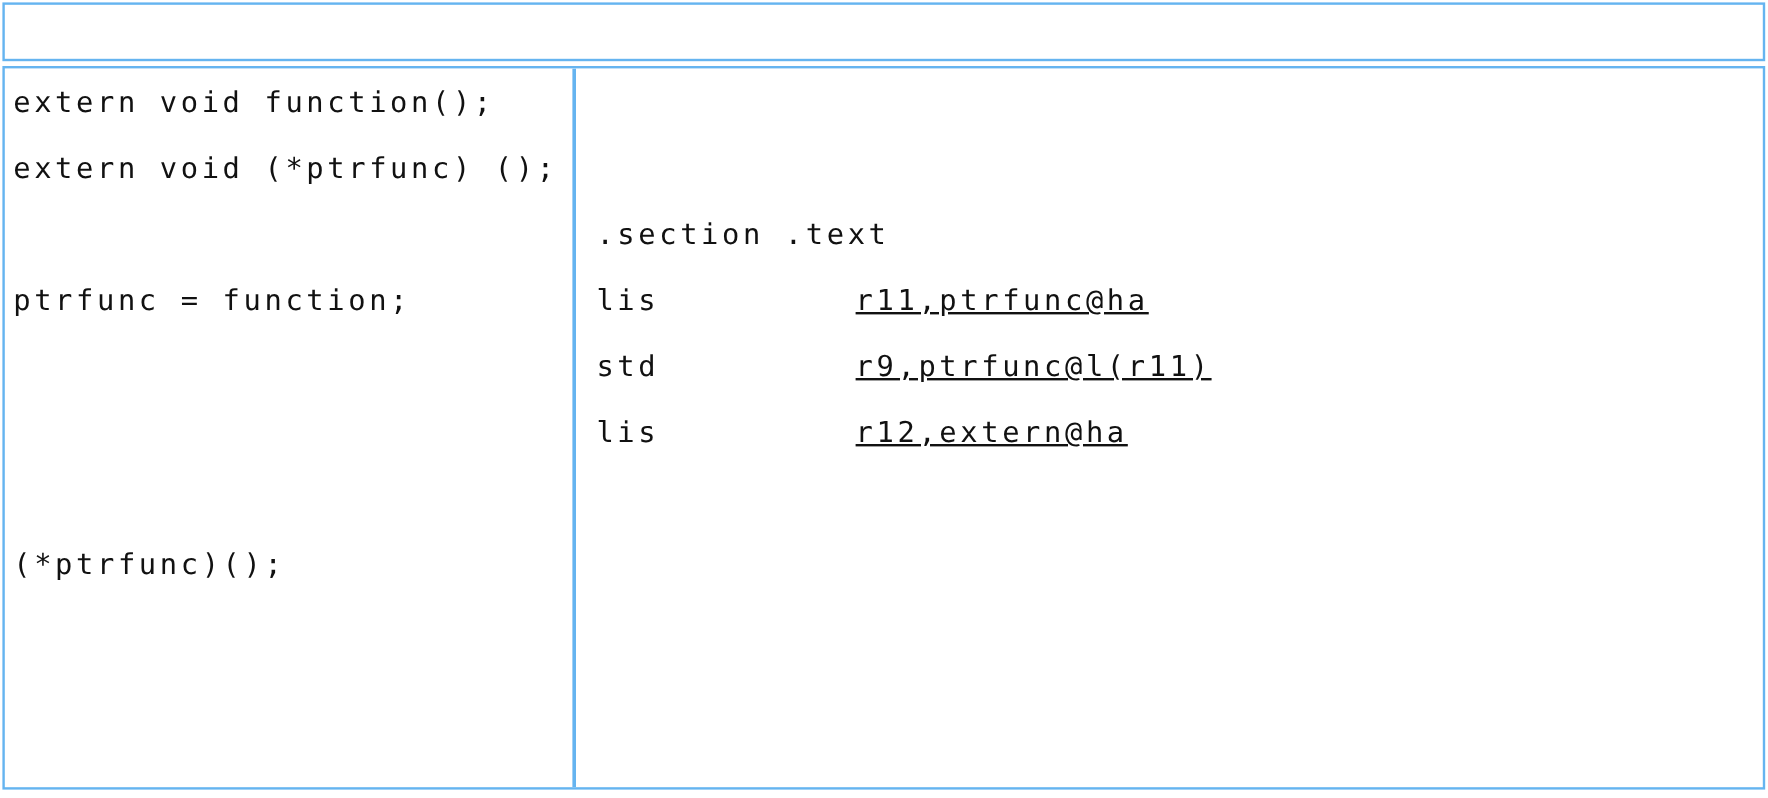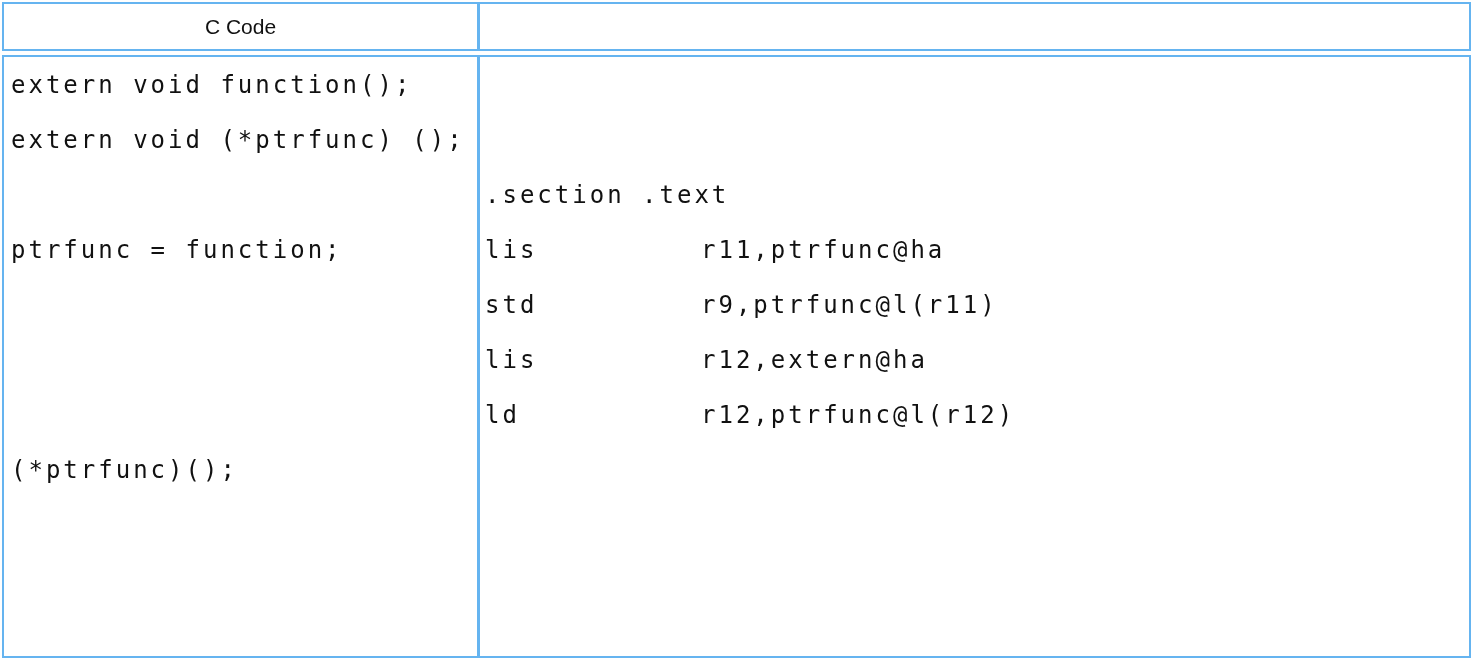--- a/index.html
+++ b/index.html
@@ -57,35 +57,34 @@
     font-size: 24px;
     letter-spacing: 3px;
     color: #111111;
   }
   .codecol .code-line {
     height: 55px;
     line-height: 55px;
     white-space: pre;
   }
   .cell-left.codecol { padding-left: 7px; }
-  .cell-right.codecol { padding-left: 5px; }
+  .cell-right.codecol { padding-left: 17px; }
   .asm-op {
     display: inline-block;
     min-width: 216px;
     white-space: pre;
   }
-  .asm-args { white-space: pre; }
+  .asm-args { white-space: pre; text-decoration: underline; }
 </style>
 </head>
 <body>
 
 <div class="page">
 
   <div class="row header-row">
-    <div class="cell-left header-cell">C Code</div>
   </div>
 
   <div class="row body-row">
     <div class="cell-left codecol" id="c-code-lines">
         <div class="code-line">extern void function();</div>
         <div class="code-line">extern void (*ptrfunc) ();</div>
         <div class="code-line"></div>
         <div class="code-line">ptrfunc = function;</div>
         <div class="code-line"></div>
         <div class="code-line"></div>
@@ -95,17 +94,16 @@
         <div class="code-line"></div>
         <div class="code-line"></div>
       </div>
     <div class="cell-right codecol" id="asm-lines">
         <div class="code-line"><span class="asm-op"></span><span class="asm-args"></span></div>
         <div class="code-line"><span class="asm-op"></span><span class="asm-args"></span></div>
         <div class="code-line"><span class="asm-op">.section .text</span><span class="asm-args"></span></div>
         <div class="code-line"><span class="asm-op">lis</span><span class="asm-args">r11,ptrfunc@ha</span></div>
         <div class="code-line"><span class="asm-op">std</span><span class="asm-args">r9,ptrfunc@l(r11)</span></div>
         <div class="code-line"><span class="asm-op">lis</span><span class="asm-args">r12,extern@ha</span></div>
-        <div class="code-line"><span class="asm-op">ld</span><span class="asm-args">r12,ptrfunc@l(r12)</span></div>
       </div>
   </div>
 
 </div>
 
 </body></html>

